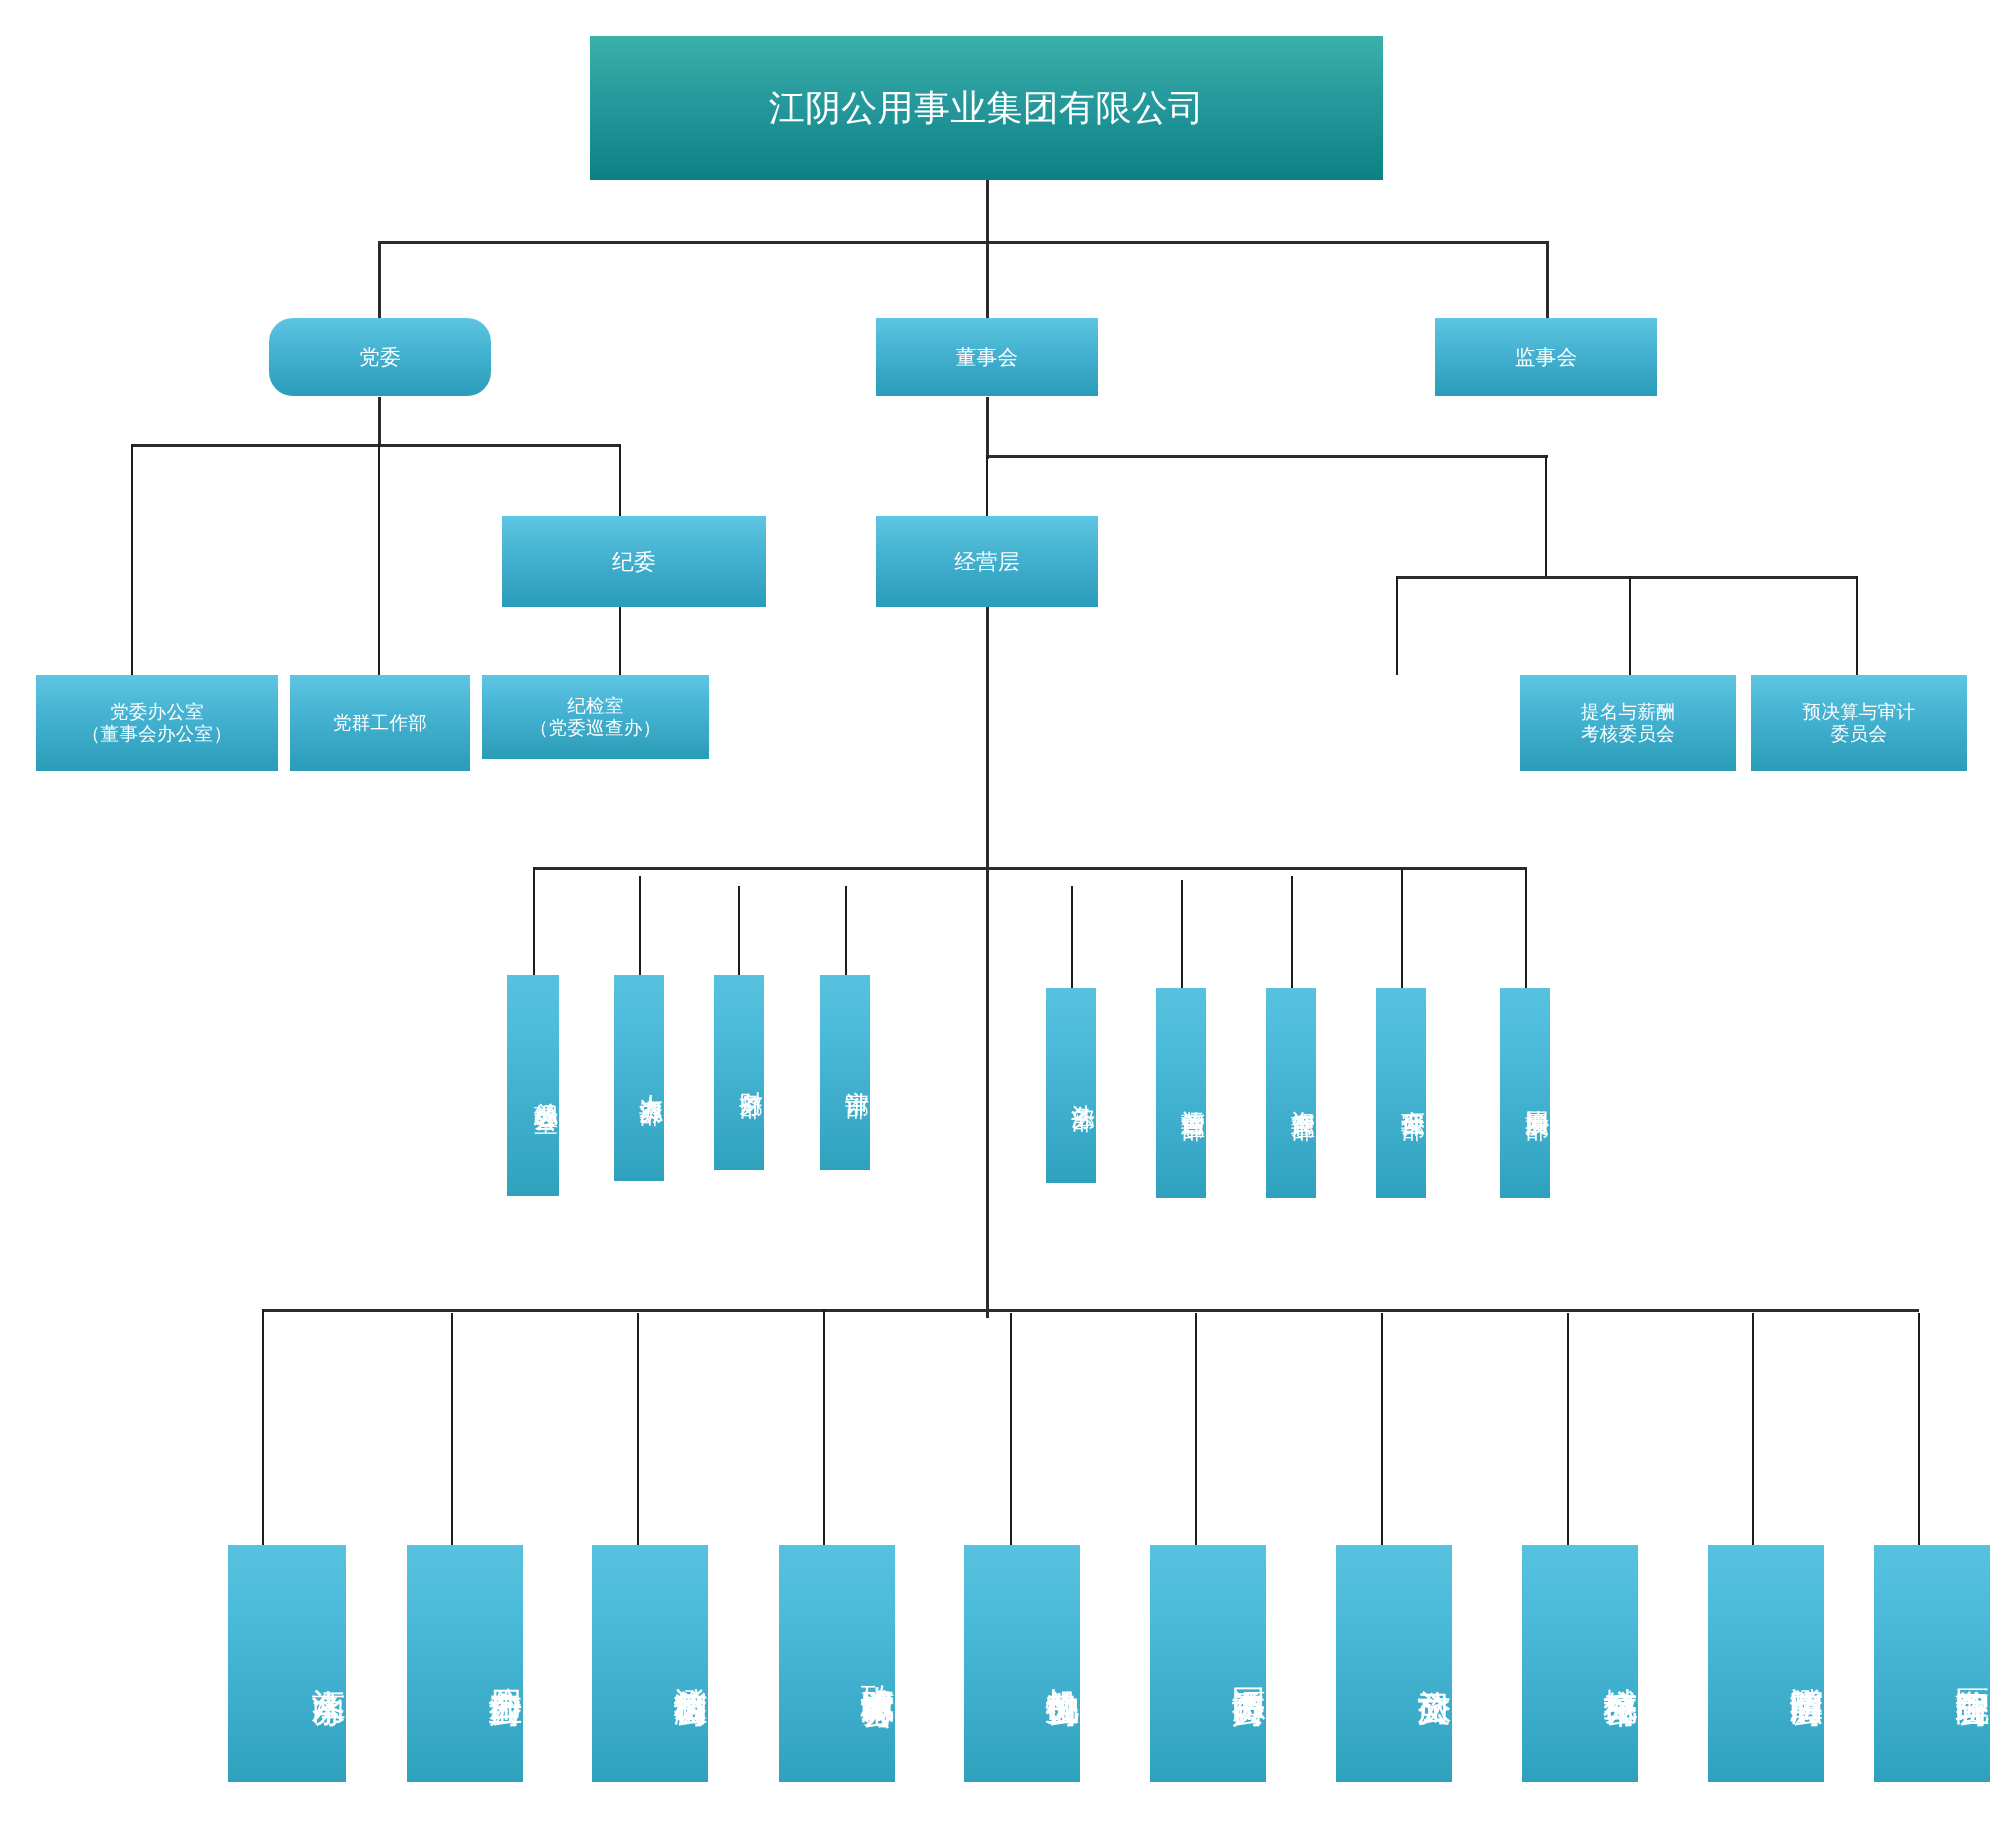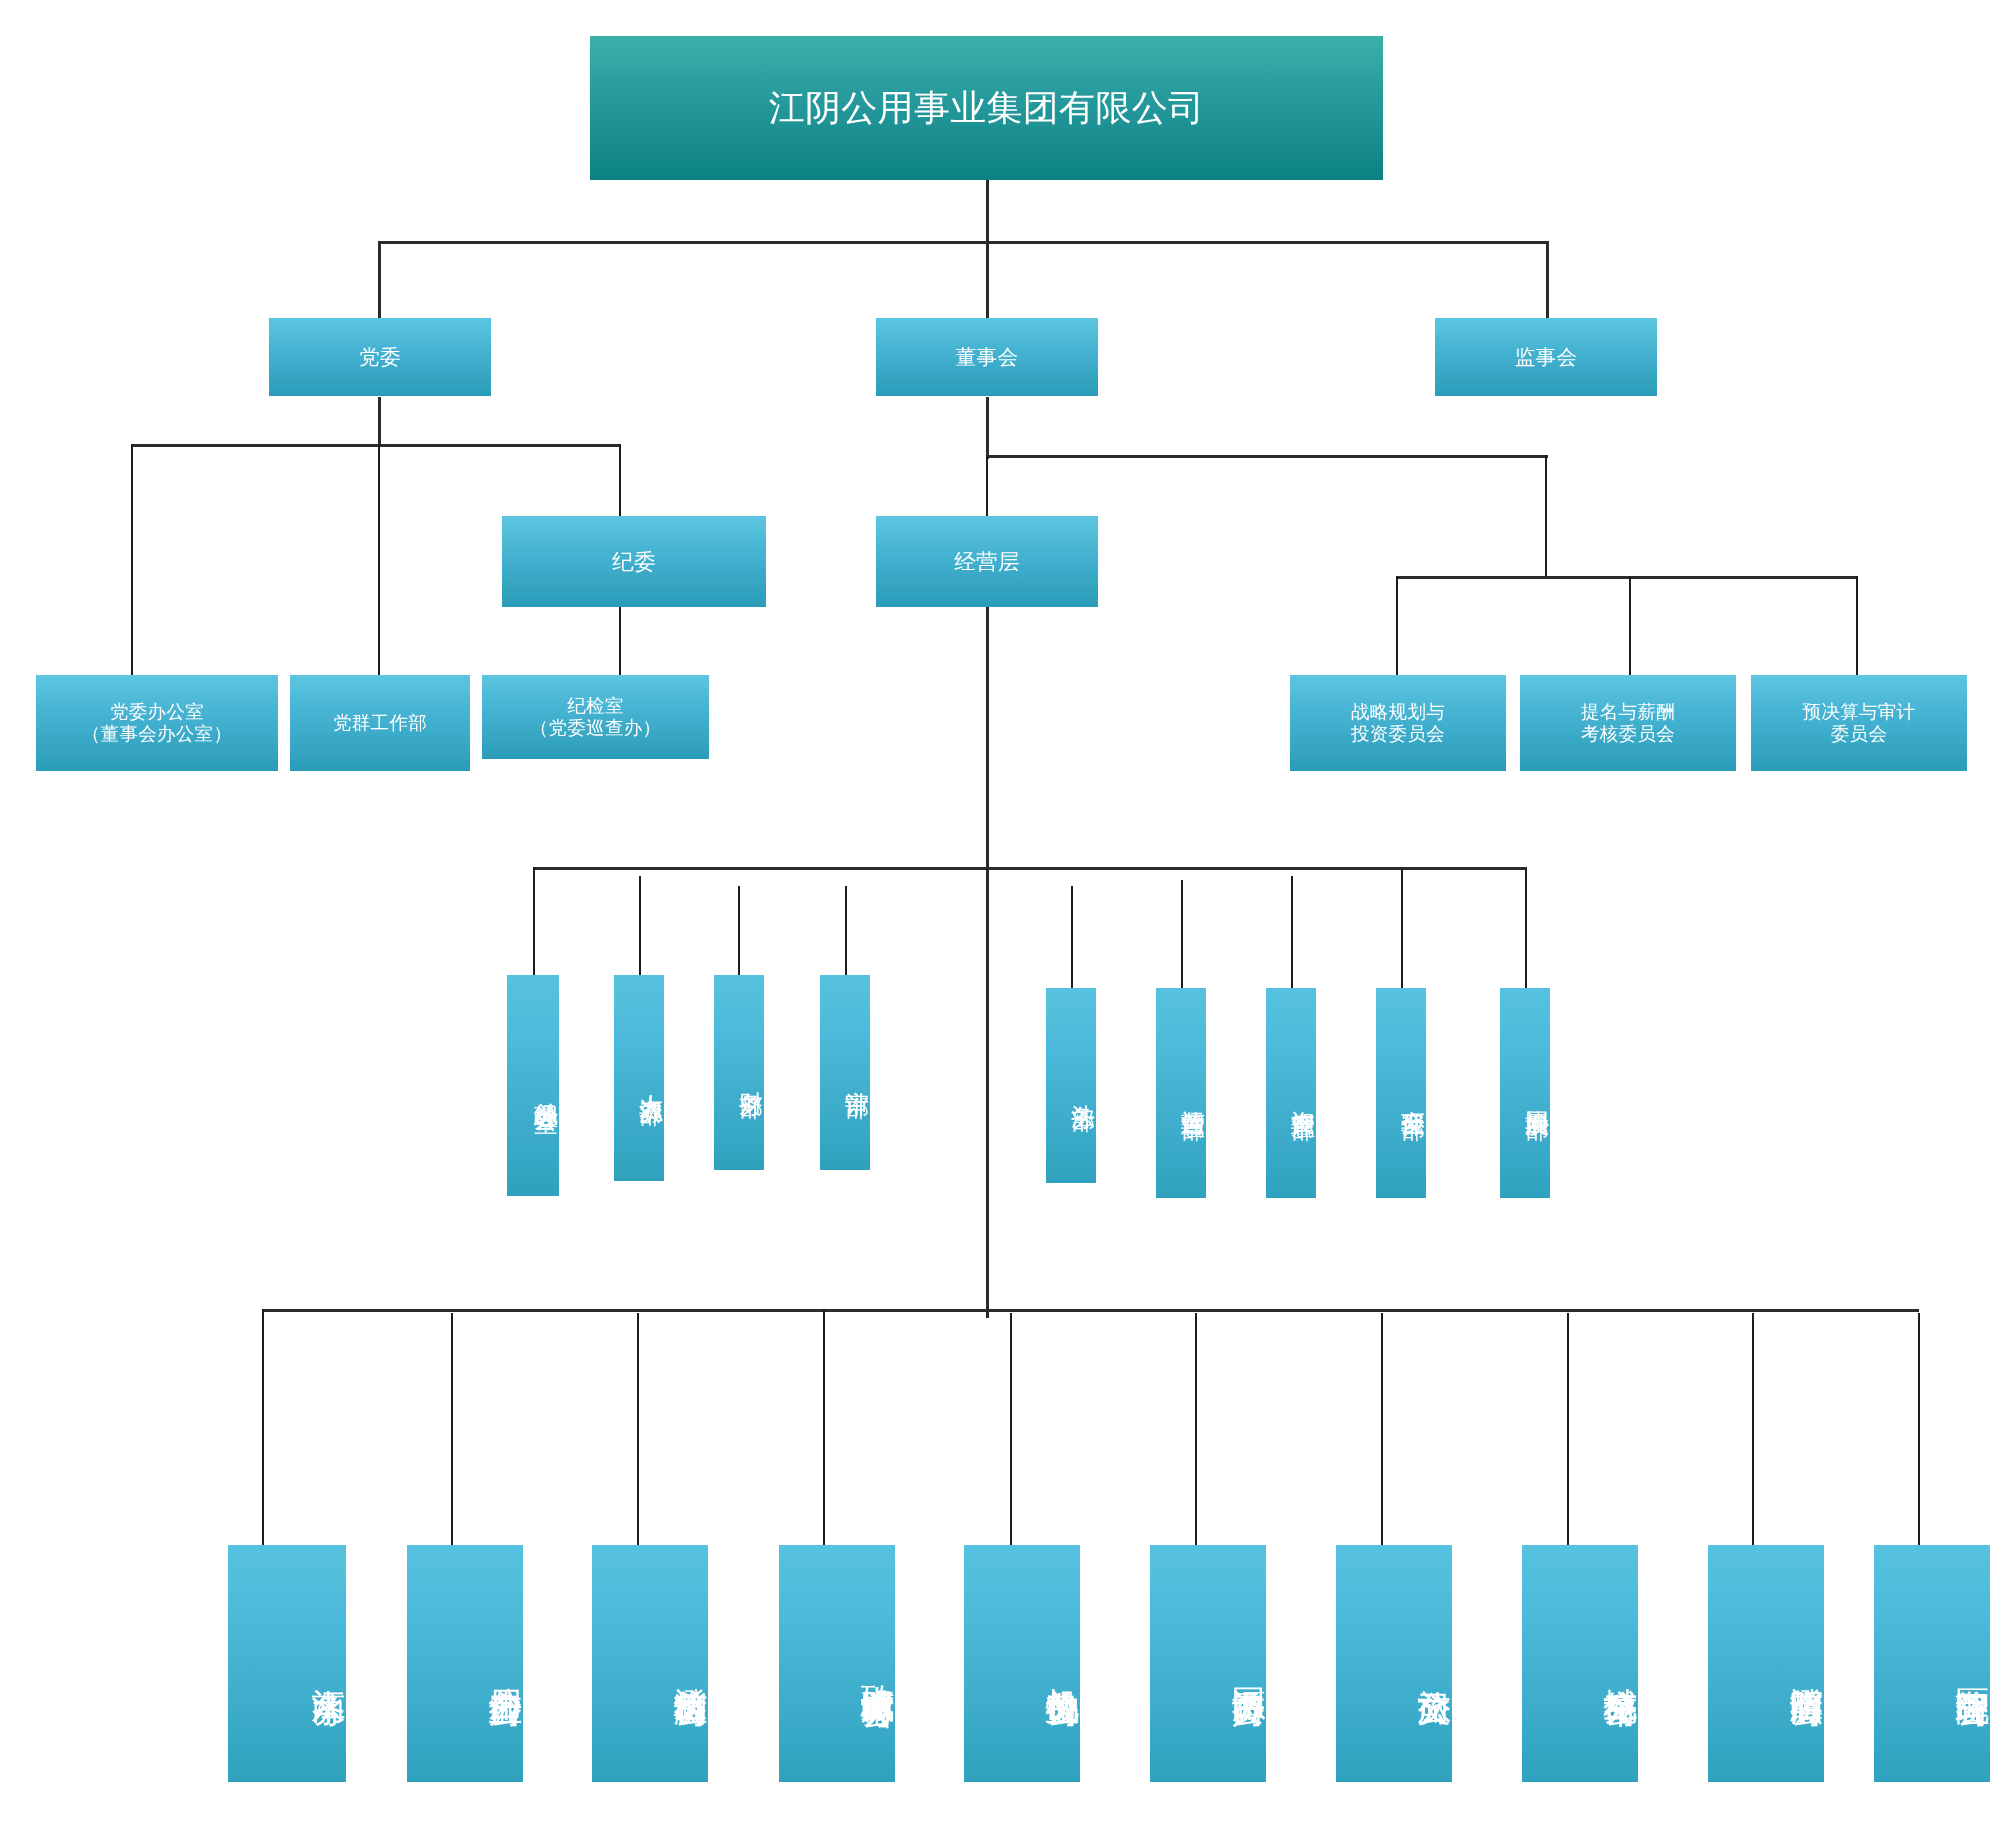--- a/index.html
+++ b/index.html
@@ -108,35 +108,33 @@
   <div class="ln v thin" style="left:1195px; top:1313px; height:232px;"></div>
   <div class="ln v thin" style="left:1381px; top:1313px; height:232px;"></div>
   <div class="ln v thin" style="left:1567px; top:1313px; height:232px;"></div>
   <div class="ln v thin" style="left:1752px; top:1313px; height:232px;"></div>
   <div class="ln v thin" style="left:1774px; top:1313px; height:0px;"></div>
   <div class="ln v thin" style="left:1918px; top:1313px; height:232px;"></div>
   <div class="ln h" style="left:1752px; top:1309px; width:167px;"></div>
 
   <div class="node teal" style="left:590px; top:36px; width:793px; height:144px; font-size:36px;">江阴公用事业集团有限公司</div>
 
-  <div class="node blue" style="left:269px; top:318px; width:222px; height:78px; font-size:20.6px;">党委</div>
+  <div class="node blue" style="left:269px; top:318px; width:222px; height:78px; font-size:20.6px;border-radius:24px;">党委</div>
   <div class="node blue" style="left:876px; top:318px; width:222px; height:78px; font-size:20.6px;">董事会</div>
   <div class="node blue" style="left:1435px; top:318px; width:222px; height:78px; font-size:20.6px;">监事会</div>
 
   <div class="node blue" style="left:502px; top:516px; width:264px; height:91px; font-size:21.6px;">纪委</div>
   <div class="node blue" style="left:36px; top:675px; width:242px; height:96px; font-size:18.5px;">党委办公室
 （董事会办公室）</div>
 
   <div class="node blue" style="left:876px; top:516px; width:222px; height:91px; font-size:21.6px;">经营层</div>
   <div class="node blue" style="left:290px; top:675px; width:180px; height:96px; font-size:18.5px;">党群工作部</div>
   <div class="node blue" style="left:482px; top:675px; width:227px; height:84px; font-size:18.5px;">纪检室
 （党委巡查办）</div>
 
-  <div class="node blue" style="left:1290px; top:675px; width:216px; height:96px; font-size:18.5px;">战略规划与
-投资委员会</div>
   <div class="node blue" style="left:1520px; top:675px; width:216px; height:96px; font-size:18.5px;">提名与薪酬
 考核委员会</div>
   <div class="node blue" style="left:1751px; top:675px; width:216px; height:96px; font-size:18.5px;">预决算与审计
 委员会</div>
 
   <div class="node flat vertical" style="left:507px; top:975px; width:52px; height:221px; font-size:24px;">总经理办公室</div>
   <div class="node flat vertical" style="left:614px; top:975px; width:50px; height:206px; font-size:24px;">人力资源部</div>
   <div class="node flat vertical" style="left:714px; top:975px; width:50px; height:195px; font-size:24px;">财务部</div>
   <div class="node flat vertical" style="left:820px; top:975px; width:50px; height:195px; font-size:24px;">审计部</div>
 

